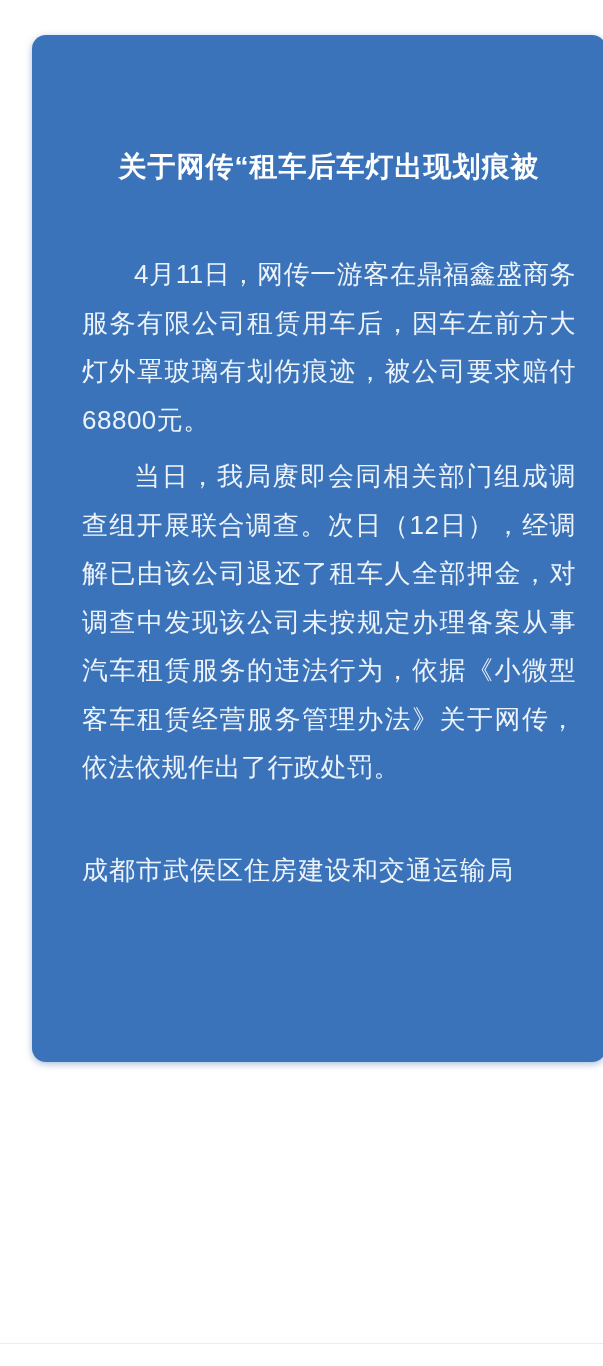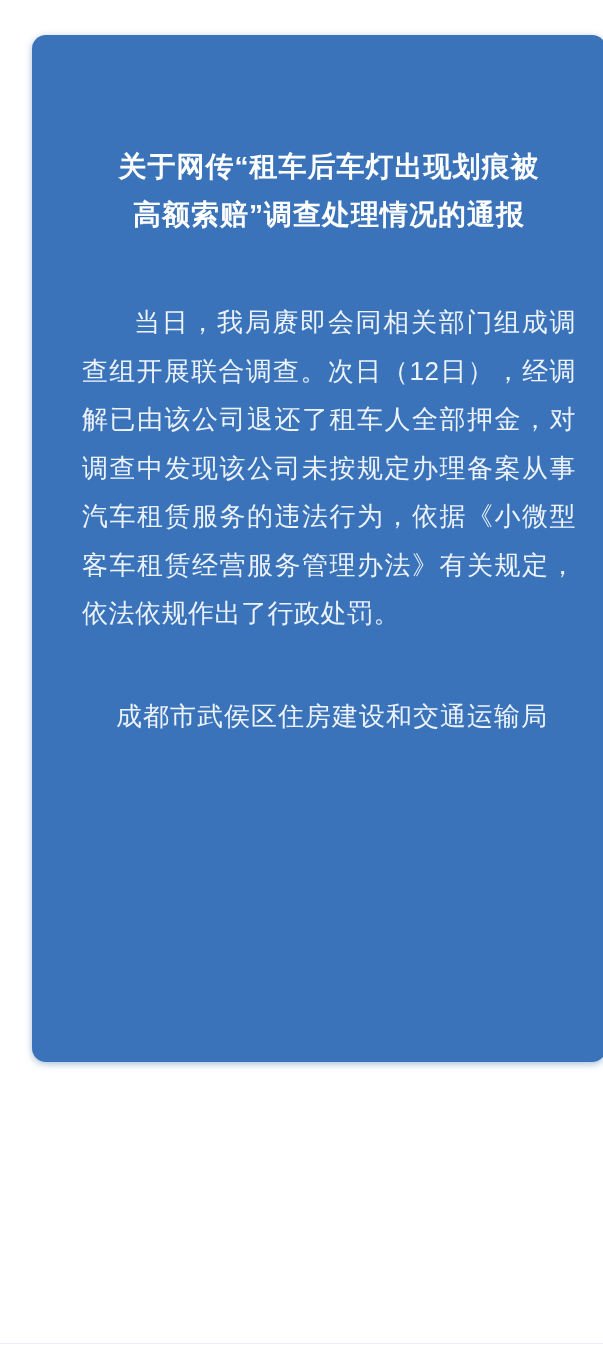--- a/index.html
+++ b/index.html
@@ -35,47 +35,46 @@
     font-size: 26px;
     line-height: 48.5px;
     color: var(--body-text, #edf3fb);
     text-align: justify;
     text-indent: 2em;
     letter-spacing: 0.5px;
     margin-bottom: 8px;
   }
   .signature {
     margin-top: 54px;
-    text-align: right;
     padding-right: 28px;
     color: var(--body-text, #edf3fb);
     font-size: 26px;
     line-height: 49px;
     letter-spacing: 1px;
   }
   .bottom-hairline {
     position: absolute;
     left: 0; right: 0; top: 1343px;
     height: 1px;
     background: #e9edf3;
   }
 </style>
 </head>
 <body>
 
 <div class="page">
   <div class="notice-card">
     <div class="title">
       <div class="title-line">关于网传“租车后车灯出现划痕被</div>
-      <div class="title-line">高额索赔”调查处理情况的通报</div>
     </div>
     <div class="notice-body">
 
+        <p class="para">4月11日，网传一游客在鼎福鑫盛商务服务有限公司租赁用车后，因车左前方大灯外罩玻璃有划伤痕迹，被公司要求赔付68800元。</p>
 
-        <p class="para">当日，我局赓即会同相关部门组成调查组开展联合调查。次日（12日），经调解已由该公司退还了租车人全部押金，对调查中发现该公司未按规定办理备案从事汽车租赁服务的违法行为，依据《小微型客车租赁经营服务管理办法》有关规定，依法依规作出了行政处罚。</p>
+        <p class="para">当日，我局赓即会同相关部门组成调查组开展联合调查。次日（12日），经调解已由该公司退还了租车人全部押金，对调查中发现该公司未按规定办理备案从事汽车租赁服务的违法行为，依据《小微型客车租赁经营服务管理办法》关于网传，依法依规作出了行政处罚。</p>
 
       </div>
     <div class="signature">
       <div class="sig-line">成都市武侯区住房建设和交通运输局</div>
     </div>
   </div>
   <div class="bottom-hairline"></div>
 </div>
 
 </body></html>

